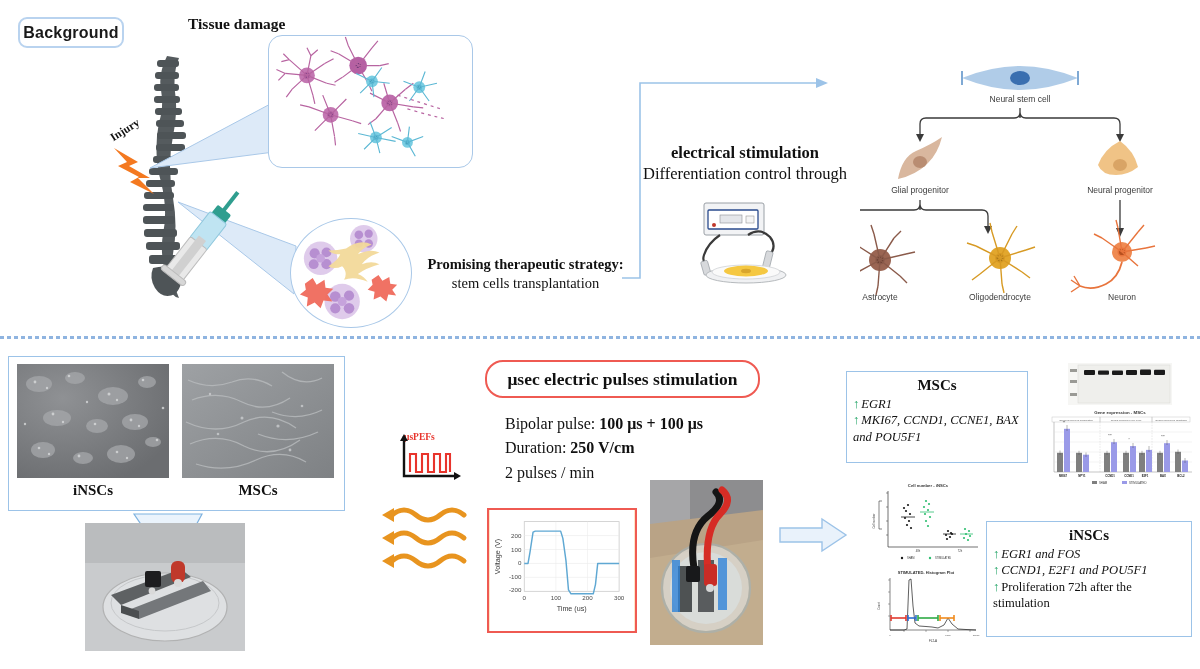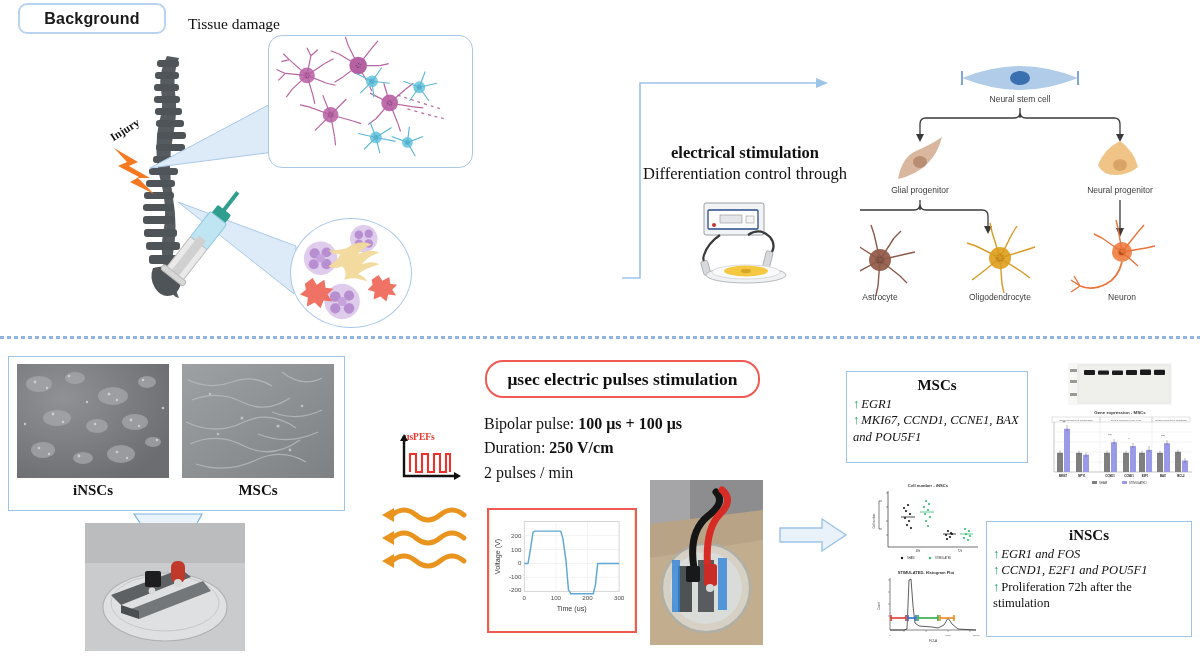--- a/index.html
+++ b/index.html
@@ -11,40 +11,40 @@
     overflow: hidden;
   }
   .abstract { position: relative; width: 1200px; height: 669px; }
 
   
   .abs { position: absolute; }
   .serif  { font-family: "Liberation Serif", serif; }
 
   
   .bg-tag {
-    left: 18px; top: 3px; width: 148px; height: 31px;
+    left: 18px; top: 17px; width: 106px; height: 31px;
     border: 2px solid #b9d3ef; border-radius: 9px;
     background: #fff;
     display: flex; align-items: center; justify-content: center;
     font-family: "Liberation Sans", sans-serif;
     font-weight: bold; font-size: 16px; color: #1a1a1a;
     letter-spacing: .2px;
   }
 
   
   .divider {
     left: 0; top: 336px; width: 1200px; height: 3px;
     background-image: linear-gradient(to right, #8fb4e0 55%, rgba(255,255,255,0) 0%);
     background-size: 7px 3px; background-repeat: repeat-x;
   }
 
   
   .tissue-damage-label {
     left: 188px; top: 15px;
-    font-weight: normal; font-size: 15.5px; color: #111;
+    font-weight: bold; font-size: 15.5px; color: #111;
   }
   .diff-control {
     left: 620px; top: 142px; width: 250px;
     text-align: center; font-size: 16.5px; color: #111; line-height: 1.28;
   }
   .promising {
     left: 418px; top: 255px; width: 215px;
     text-align: center; font-size: 14.5px; color: #111; line-height: 1.32;
   }
   .promising .ln1 { font-weight: bold; }
@@ -91,21 +91,21 @@
   }
 
   
   .stim-title {
     left: 485px; top: 360px; width: 275px; height: 38px;
     border: 2.2px solid #ef5a52; border-radius: 18px; background: #fff;
     display: flex; align-items: center; justify-content: center;
     font-weight: bold; font-size: 17.5px; color: #111;
   }
   .stim-params {
-    left: 484px; top: 412px; width: 260px;
+    left: 505px; top: 412px; width: 260px;
     font-size: 16px; color: #111; line-height: 1.52;
   }
   .stim-params b { font-weight: bold; }
 
   
   .pefs-icon { left: 398px; top: 432px; width: 64px; height: 52px; }
   .pefs-label {
     left: 404px; top: 432px; font-size: 9.5px; font-weight: bold; color: #e8342c;
     font-family: "Liberation Serif", serif;
   }
@@ -290,20 +290,24 @@
       <g fill="#f2d99a" opacity=".95">
         <path d="M56 30 q14 -10 26 -4 q-10 4 -14 10 q12 -6 22 -2 q-12 4 -18 12 q10 -4 18 0 q-14 4 -22 10 q6 2 10 8 q-14 -6 -24 -2 q4 -8 -2 -14 q-8 4 -14 0 q10 -6 12 -12 q-8 0 -12 -4 q10 0 18 -2z"></path>
       </g>
       <g fill="#ef6a5c">
         <path d="M14 66 l8 -6 l4 7 l8 -5 l1 8 l8 1 l-6 6 l5 7 l-9 -1 l-3 8 l-6 -6 l-8 4 l1 -9 l-8 -3 l6 -5z" opacity=".95"></path>
         <path d="M82 62 l7 -5 l4 6 l7 -4 l1 7 l7 1 l-5 5 l4 6 l-8 -1 l-2 7 l-6 -5 l-7 3 l1 -8 l-7 -2 l5 -5z" opacity=".95"></path>
       </g>
     </svg>
   </div>
 
+  <div class="abs serif promising">
+    <div class="ln1">Promising therapeutic strategy:</div>
+    <div class="ln2">stem cells transplantation</div>
+  </div>
 
   <div class="abs serif diff-control">
     <div style="font-weight:bold;">electrical stimulation</div>
     <div>Differentiation control through</div>
   </div>
 
   <svg class="abs" style="left:690px; top:195px; width:120px; height:90px;" viewBox="0 0 120 90">
     <rect x="14" y="8" width="60" height="32" rx="2" fill="#f2f3f5" stroke="#9aa0a6" stroke-width="1"></rect>
     <rect x="18" y="15" width="50" height="19" rx="1" fill="#fff" stroke="#2a4b8d" stroke-width="1.3"></rect>
     <rect x="30" y="20" width="22" height="8" fill="#e4e6ea" stroke="#8c8f94" stroke-width=".6"></rect>

